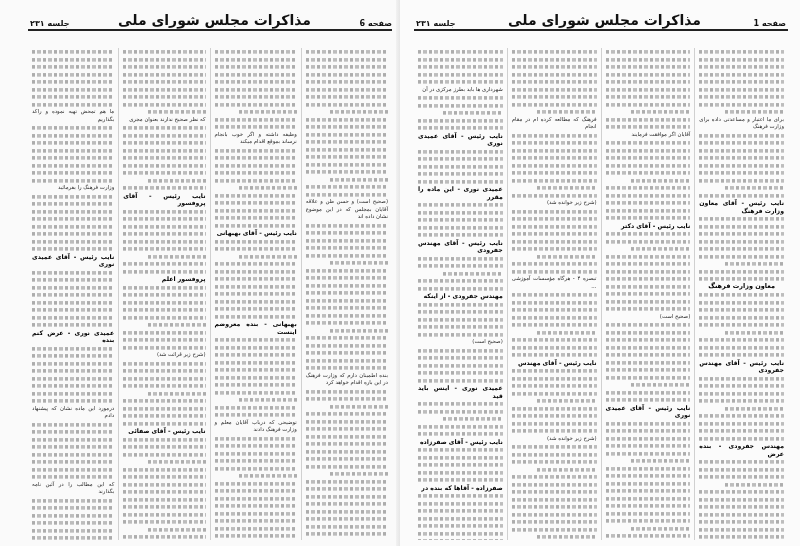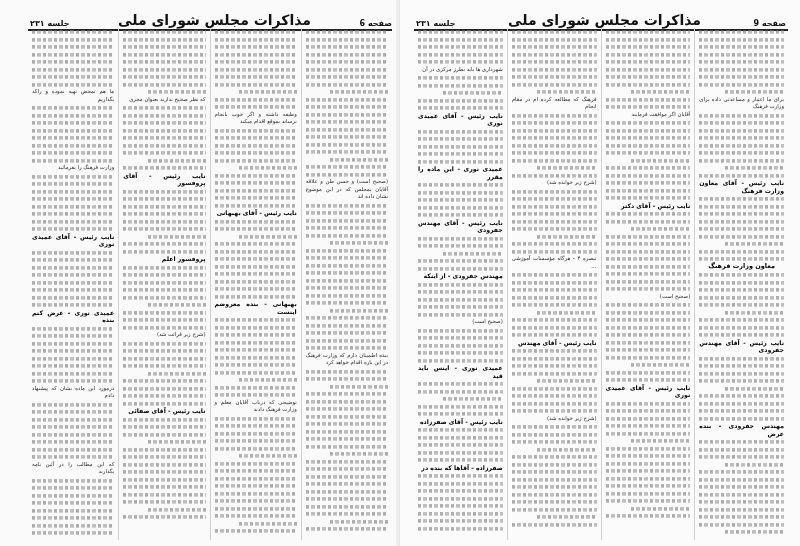--- a/index.html
+++ b/index.html
@@ -25,21 +25,21 @@
   }
   .page.left .header { left:30px; width:362px; }
   .page.right .header { left:16px; width:370px; }
   .header .title { font-size:14px; font-weight:bold; }
   .rule {
     position:absolute; top:29px; height:2px; background:#222;
   }
   .page.left .rule { left:28px; width:364px; }
   .page.right .rule { left:14px; width:374px; }
   .columns {
-    position:absolute; top:28px; bottom:6px; display:flex; flex-direction:row-reverse;
+    position:absolute; top:48px; bottom:6px; display:flex; flex-direction:row-reverse;
   }
   .page.left .columns { left:28px; width:364px; }
   .page.right .columns { left:14px; width:374px; }
   .col {
     flex:1; padding:0 4px; direction:rtl; text-align:justify;
     font-size:5.4px; line-height:7.5px; color:#2a2a2a;
     overflow:hidden; border-left:1px solid #d0d0d0;
   }
   .col:last-child { border-left:none; }
   .col p { margin:0 0 1px 0; }
@@ -330,21 +330,21 @@
           <div class="filler"></div>
           <div class="filler"></div>
         </div>
     </div>
   </div>
 
   <div class="gutter"></div>
 
   <div class="page right">
     <div class="header">
-      <span>صفحه 9</span>
+      <span>صفحه 1</span>
       <span class="title">مذاکرات مجلس شورای ملی</span>
       <span>جلسه ۲۳۱</span>
     </div>
     <div class="rule"></div>
     <div class="columns">
       <div class="col" id="rc0">
           <div class="filler"></div>
           <div class="filler"></div>
           <div class="filler"></div>
           <div class="filler"></div>

